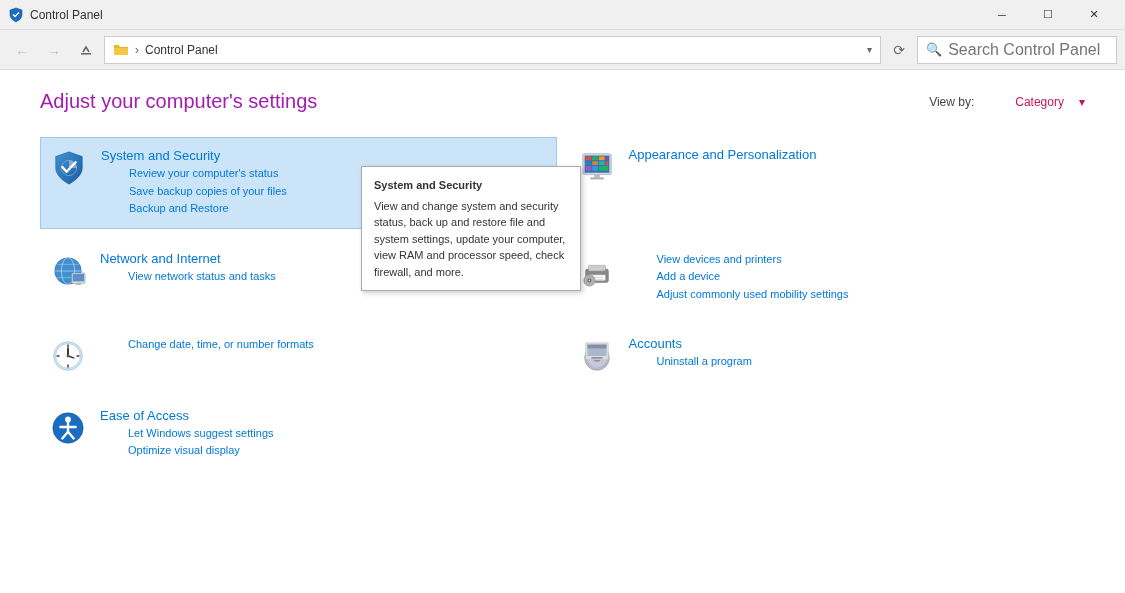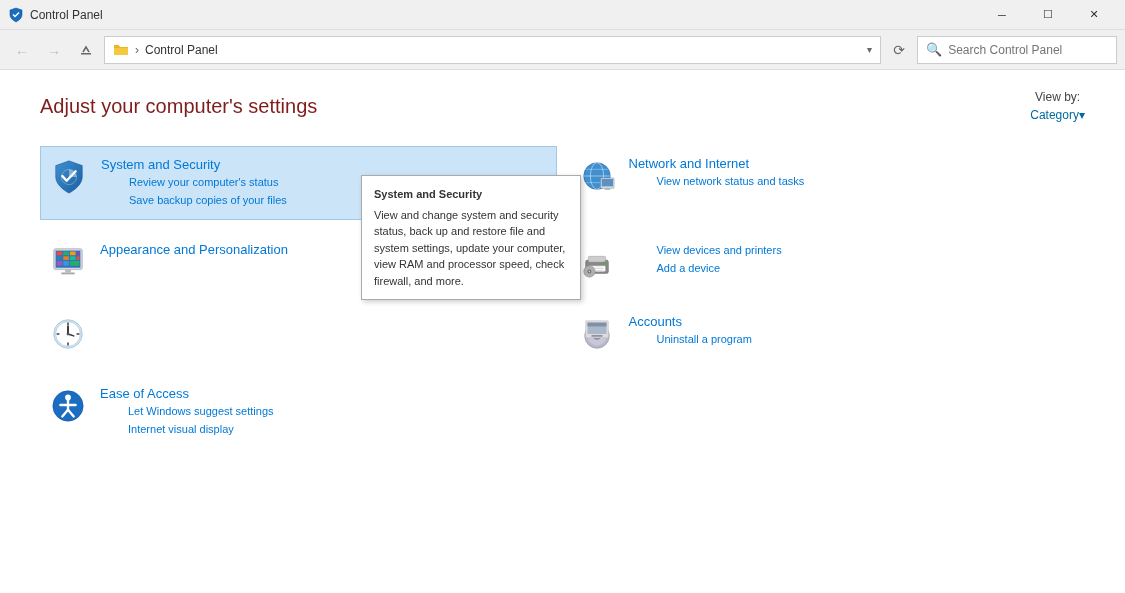--- a/index.html
+++ b/index.html
@@ -115,21 +115,21 @@
       padding: 0 8px;
       gap: 6px;
     }
     .search-icon-span {
       color: #999;
       font-size: 13px;
     }
     .search-input {
       border: none;
       outline: none;
-      font-size: 12px;
+      font-size: 16px;
       color: #999;
       background: transparent;
       width: 100%;
     }
 
     
     .main-content {
       background: white;
       height: calc(593px - 70px);
       padding: 20px 40px;
@@ -138,37 +138,37 @@
 
     .page-header {
       display: flex;
       justify-content: space-between;
       align-items: center;
       margin-bottom: 24px;
     }
     .page-title {
       font-size: 20px;
       font-weight: 300;
-      color: #7f1d1d;
+      color: #a21caf;
     }
     .view-by {
       display: flex;
       align-items: center;
       gap: 4px;
       font-size: 12px;
       color: #444;
-      flex-direction: column;
     }
     .view-by-link {
-      color: #0369a1;
-      cursor: pointer;
-      display: flex;
-      align-items: center;
-      gap: 0;
+      color: #be185d;
+      cursor: pointer;
+      display: flex;
+      align-items: center;
+      gap: 15px;
       text-decoration: none;
+      margin-left: 37px;
     }
 
     
     .panels-grid {
       display: grid;
       grid-template-columns: 1fr 1fr;
       gap: 12px;
     }
 
     .panel-item {
@@ -315,49 +315,29 @@
           <path d="M13 19 L17.5 24 L27 14" fill="none" stroke="white" stroke-width="2.5" stroke-linecap="round" stroke-linejoin="round"></path>
 
           <circle cx="20" cy="20" r="8" fill="none" stroke="rgba(255,255,255,0.3)" stroke-width="1"></circle>
           <path d="M20 12 A8 8 0 0 1 28 20 L20 20 Z" fill="rgba(255,255,255,0.4)"></path>
         </svg>
       </div>
       <div class="panel-text">
         <h3>System and Security</h3>
         <p>Review your computer's status</p>
         <p>Save backup copies of your files</p>
+        <p>Backup and Restore</p>
       </div>
 
       <div class="tooltip">
         <div class="tooltip-title">System and Security</div>
         <div>View and change system and security status, back up and restore file and system settings, update your computer, view RAM and processor speed, check firewall, and more.</div>
       </div>
     </div>
 
-
-    <div class="panel-item">
-      <div class="panel-icon icon-network">
-        <svg width="40" height="40" viewBox="0 0 40 40">
-
-          <circle cx="20" cy="20" r="14" fill="#4090d0" stroke="#2060a0" stroke-width="0.5"></circle>
-          <ellipse cx="20" cy="20" rx="7" ry="14" fill="none" stroke="rgba(255,255,255,0.5)" stroke-width="1"></ellipse>
-          <line x1="6" y1="20" x2="34" y2="20" stroke="rgba(255,255,255,0.5)" stroke-width="1"></line>
-          <line x1="8" y1="13" x2="32" y2="13" stroke="rgba(255,255,255,0.4)" stroke-width="0.8"></line>
-          <line x1="8" y1="27" x2="32" y2="27" stroke="rgba(255,255,255,0.4)" stroke-width="0.8"></line>
-
-          <rect x="24" y="22" width="14" height="11" rx="1" fill="#d0e8f0" stroke="#888" stroke-width="0.5"></rect>
-          <rect x="25" y="23" width="12" height="8" fill="#6090c0"></rect>
-          <rect x="28" y="33" width="6" height="1.5" fill="#aaa"></rect>
-        </svg>
-      </div>
-      <div class="panel-text">
-        <h3>Network and Internet</h3>
-        <p>View network status and tasks</p>
-      </div>
-    </div>
 
     <div class="panel-item">
       <div class="panel-icon icon-appearance">
         <svg width="40" height="40" viewBox="0 0 40 40">
 
           <rect x="5" y="6" width="30" height="22" rx="2" fill="#d0d8e0" stroke="#888" stroke-width="0.5"></rect>
           <rect x="7" y="8" width="26" height="18" fill="#3070c0"></rect>
 
           <rect x="8" y="9" width="6" height="4" fill="#e74c3c" rx="0.5"></rect>
           <rect x="15" y="9" width="6" height="4" fill="#27ae60" rx="0.5"></rect>
@@ -374,58 +354,81 @@
           <rect x="17" y="28" width="6" height="3" fill="#bbb"></rect>
           <rect x="13" y="31" width="14" height="2" fill="#aaa"></rect>
         </svg>
       </div>
       <div class="panel-text">
         <h3>Appearance and Personalization</h3>
       </div>
     </div>
 
     <div class="panel-item">
+      <div class="panel-icon icon-network">
+        <svg width="40" height="40" viewBox="0 0 40 40">
+
+          <circle cx="20" cy="20" r="14" fill="#4090d0" stroke="#2060a0" stroke-width="0.5"></circle>
+          <ellipse cx="20" cy="20" rx="7" ry="14" fill="none" stroke="rgba(255,255,255,0.5)" stroke-width="1"></ellipse>
+          <line x1="6" y1="20" x2="34" y2="20" stroke="rgba(255,255,255,0.5)" stroke-width="1"></line>
+          <line x1="8" y1="13" x2="32" y2="13" stroke="rgba(255,255,255,0.4)" stroke-width="0.8"></line>
+          <line x1="8" y1="27" x2="32" y2="27" stroke="rgba(255,255,255,0.4)" stroke-width="0.8"></line>
+
+          <rect x="24" y="22" width="14" height="11" rx="1" fill="#d0e8f0" stroke="#888" stroke-width="0.5"></rect>
+          <rect x="25" y="23" width="12" height="8" fill="#6090c0"></rect>
+          <rect x="28" y="33" width="6" height="1.5" fill="#aaa"></rect>
+        </svg>
+      </div>
+      <div class="panel-text">
+        <h3>Network and Internet</h3>
+        <p>View network status and tasks</p>
+      </div>
+    </div>
+
+    <div class="panel-item">
       <div class="panel-icon icon-hardware">
         <svg width="40" height="40" viewBox="0 0 40 40">
 
           <rect x="8" y="18" width="24" height="14" rx="2" fill="#888" stroke="#666" stroke-width="0.5"></rect>
           <rect x="11" y="14" width="18" height="6" rx="1" fill="#ccc" stroke="#999" stroke-width="0.5"></rect>
           <rect x="11" y="24" width="18" height="6" rx="1" fill="white" stroke="#999" stroke-width="0.5"></rect>
           <rect x="13" y="26" width="14" height="1.5" fill="#ddd"></rect>
           <rect x="13" y="28.5" width="14" height="1.5" fill="#ddd"></rect>
           <circle cx="28" cy="21" r="1.5" fill="#4CAF50"></circle>
 
           <circle cx="12" cy="30" r="6" fill="#b0b0b0" stroke="#888" stroke-width="0.5"></circle>
           <circle cx="12" cy="30" r="2" fill="#666"></circle>
           <circle cx="12" cy="30" r="1" fill="#ccc"></circle>
         </svg>
       </div>
       <div class="panel-text">
         <p>View devices and printers</p>
         <p>Add a device</p>
+        <p>Adjust commonly used mobility settings</p>
       </div>
     </div>
 
     <div class="panel-item">
       <div class="panel-icon icon-clock">
         <svg width="40" height="40" viewBox="0 0 40 40">
           <circle cx="20" cy="20" r="15" fill="#d0e8f0" stroke="#aac8e0" stroke-width="1"></circle>
           <circle cx="20" cy="20" r="13" fill="white" stroke="#90a8c0" stroke-width="0.5"></circle>
 
           <line x1="20" y1="8" x2="20" y2="11" stroke="#333" stroke-width="1.5"></line>
           <line x1="20" y1="29" x2="20" y2="32" stroke="#333" stroke-width="1.5"></line>
           <line x1="8" y1="20" x2="11" y2="20" stroke="#333" stroke-width="1.5"></line>
           <line x1="29" y1="20" x2="32" y2="20" stroke="#333" stroke-width="1.5"></line>
 
           <line x1="20" y1="20" x2="20" y2="12" stroke="#333" stroke-width="2" stroke-linecap="round"></line>
           <line x1="20" y1="20" x2="26" y2="22" stroke="#333" stroke-width="1.5" stroke-linecap="round"></line>
           <circle cx="20" cy="20" r="1.5" fill="#555"></circle>
         </svg>
       </div>
       <div class="panel-text">
+        <p>Change date, time, or number formats</p>
       </div>
     </div>
 
     <div class="panel-item">
       <div class="panel-icon icon-programs">
         <svg width="40" height="40" viewBox="0 0 40 40">
 
           <circle cx="20" cy="22" r="13" fill="#b8b8c8" stroke="#8888a8" stroke-width="0.5"></circle>
           <circle cx="20" cy="22" r="10" fill="#c8c8d8"></circle>
           <circle cx="20" cy="22" r="4" fill="#8888a8"></circle>
@@ -456,18 +459,18 @@
 
           <line x1="12" y1="19" x2="28" y2="19" stroke="white" stroke-width="2.5" stroke-linecap="round"></line>
 
           <line x1="20" y1="24" x2="14" y2="31" stroke="white" stroke-width="2.5" stroke-linecap="round"></line>
           <line x1="20" y1="24" x2="26" y2="31" stroke="white" stroke-width="2.5" stroke-linecap="round"></line>
         </svg>
       </div>
       <div class="panel-text">
         <h3>Ease of Access</h3>
         <p>Let Windows suggest settings</p>
-        <p>Internet visual display</p>
+        <p>Optimize visual display</p>
       </div>
     </div>
 
   </div>
 </div>
 
 </body></html>

